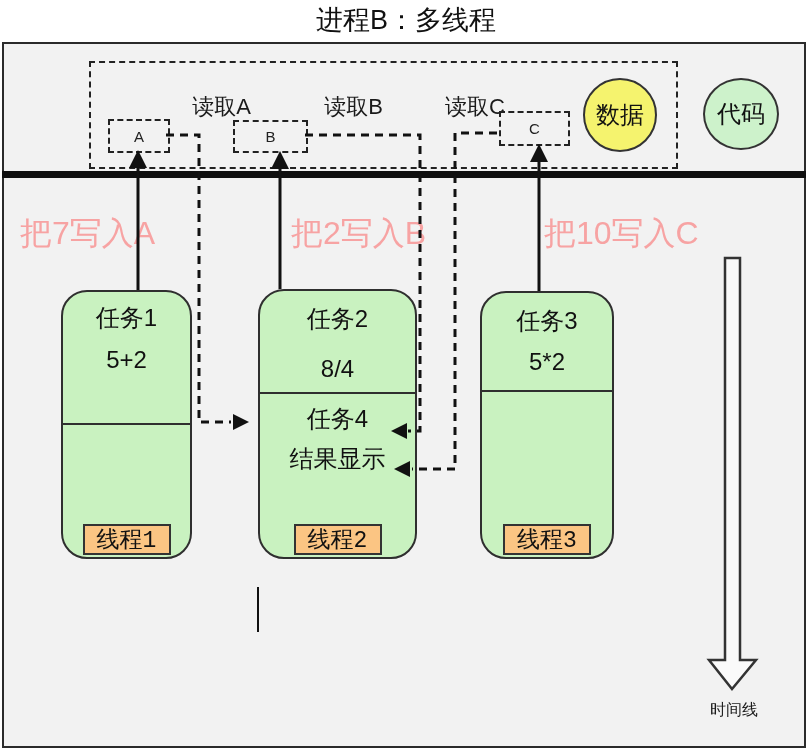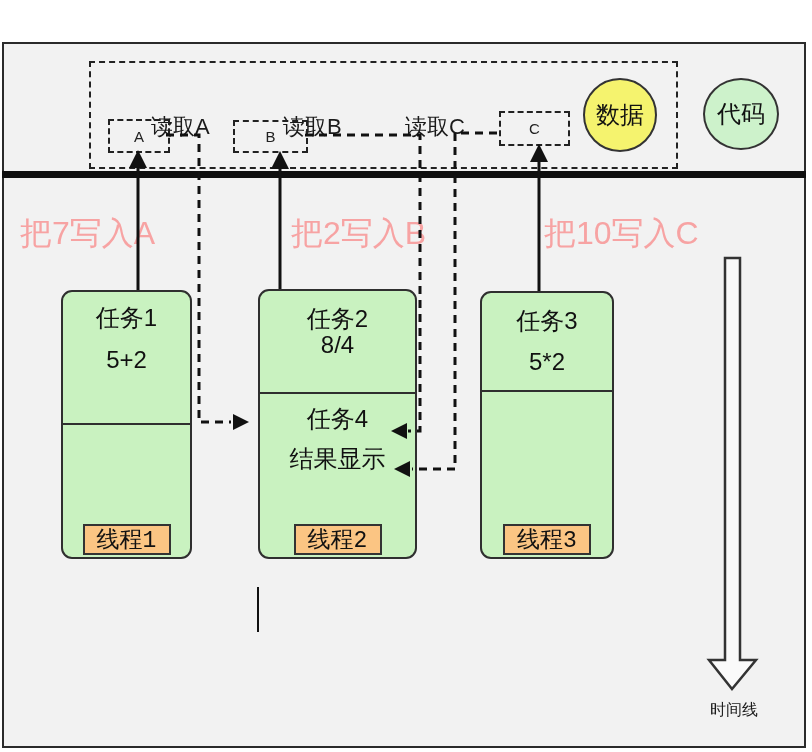--- a/index.html
+++ b/index.html
@@ -24,34 +24,34 @@
   .ellipse {
     border-radius:50%; display:flex; align-items:center; justify-content:center;
     font-size:24px; color:#111;
   }
   .file-node { left:5px; top:76px; width:76px; height:74px;
     background:#f8941d; border:2px solid #cd7d0d; }
   .data-node { left:583px; top:78px; width:70px; height:70px;
     background:#f5f36e; border:2px solid #333; }
   .code-node { left:703px; top:78px; width:72px; height:68px;
     background:#cdf2cb; border:2px solid #333; }
-  .read-label { top:92px; width:100px; text-align:left; font-size:22px; color:#1a1a1a;margin-top:20px; }
+  .read-label { top:92px; width:100px; text-align:right; font-size:22px; color:#1a1a1a; }
   .rl-a { left:151px; } .rl-b { left:283px; } .rl-c { left:405px; }
   .slot {
     border:2px dashed #222; display:flex; align-items:center; justify-content:center;
     font-size:15px; color:#222; background:transparent;
   }
   .slot-a { left:108px; top:119px; width:58px; height:30px; }
   .slot-b { left:233px; top:120px; width:71px; height:29px; }
   .slot-c { left:499px; top:111px; width:67px; height:31px; }
   .bus-line { left:2px; top:171px; width:804px; height:7px; background:#0f0f0f; }
   .write-note { top:212px; font-size:32px; color:#f7a3a3; white-space:nowrap;text-align:right; }
   .wn-1 { left:20px; } .wn-2 { left:291px; } .wn-3 { left:544px; }
   .task-box {
-    background:#c9f2c0; border:2px solid #2f2f2f; border-radius:11px;
+    background:#c9f2c0; border:2px solid #2f2f2f; border-radius:26px;
   }
   .tb-1 { left:61px;  top:290px; width:127px; height:265px; }
   .tb-2 { left:258px; top:289px; width:130px; height:266px;padding-left:25px; }
   .tb-3 { left:480px; top:291px; width:130px; height:264px; }
   .task-line {
     position:absolute; left:0; width:100%; text-align:center;
     font-size:24px; color:#111; white-space:nowrap;
   }
   .divider { position:absolute; left:-2px; right:-2px; border-top:2px solid #2f2f2f; }
   .thread-label {
@@ -64,20 +64,21 @@
     left:664px; top:700px; width:140px; text-align:center;
     font-size:16px; color:#1a1a1a;
   }
   svg.overlay { position:absolute; left:0; top:0; width:812px; height:752px; pointer-events:none; }
 </style>
 </head>
 <body>
 
 <div class="stage">
 
+  <div class="abs title">进程B：多线程</div>
 
   <div class="abs frame">
 
     
   </div>
 
   <div class="abs outer-dashed"></div>
 
   <div class="abs ellipse data-node">
     <span>数据</span>
@@ -110,21 +111,21 @@
     <div class="task-line" style="top:10px">任务1</div>
     <div class="task-line" style="top:54px">5+2</div>
     <div class="divider" style="top:131px"></div>
     <div class="thread-label">
       <span>线程1</span>
     </div>
   </div>
 
   <div class="abs task-box tb-2">
     <div class="task-line" style="top:12px">任务2</div>
-    <div class="task-line" style="top:40px">8/4</div>
+    <div class="task-line" style="top:64px">8/4</div>
     <div class="divider" style="top:101px"></div>
     <div class="task-line" style="top:112px">任务4</div>
     <div class="task-line" style="top:152px">结果显示</div>
     <div class="thread-label">
       <span>线程2</span>
     </div>
   </div>
 
   <div class="abs task-box tb-3">
     <div class="task-line" style="top:12px">任务3</div>

